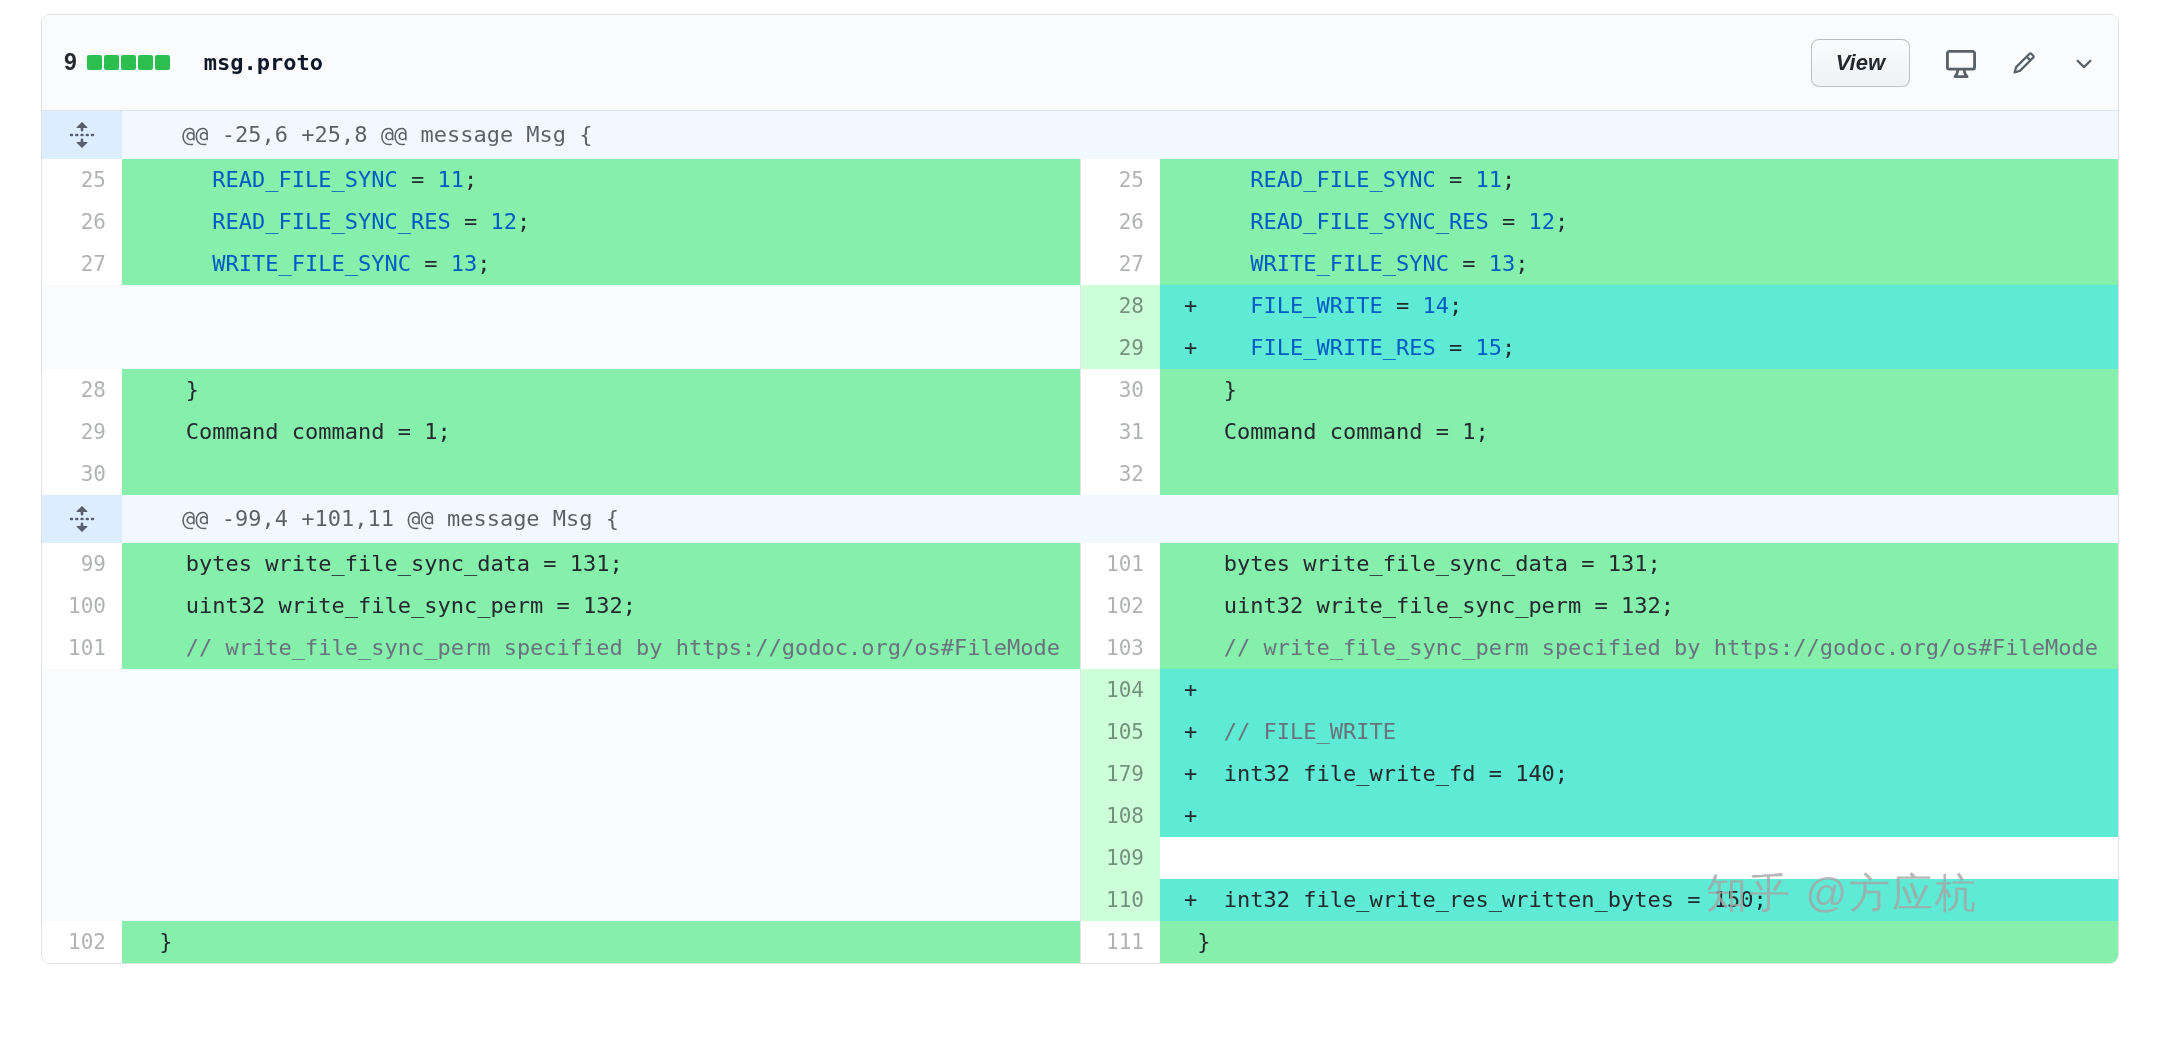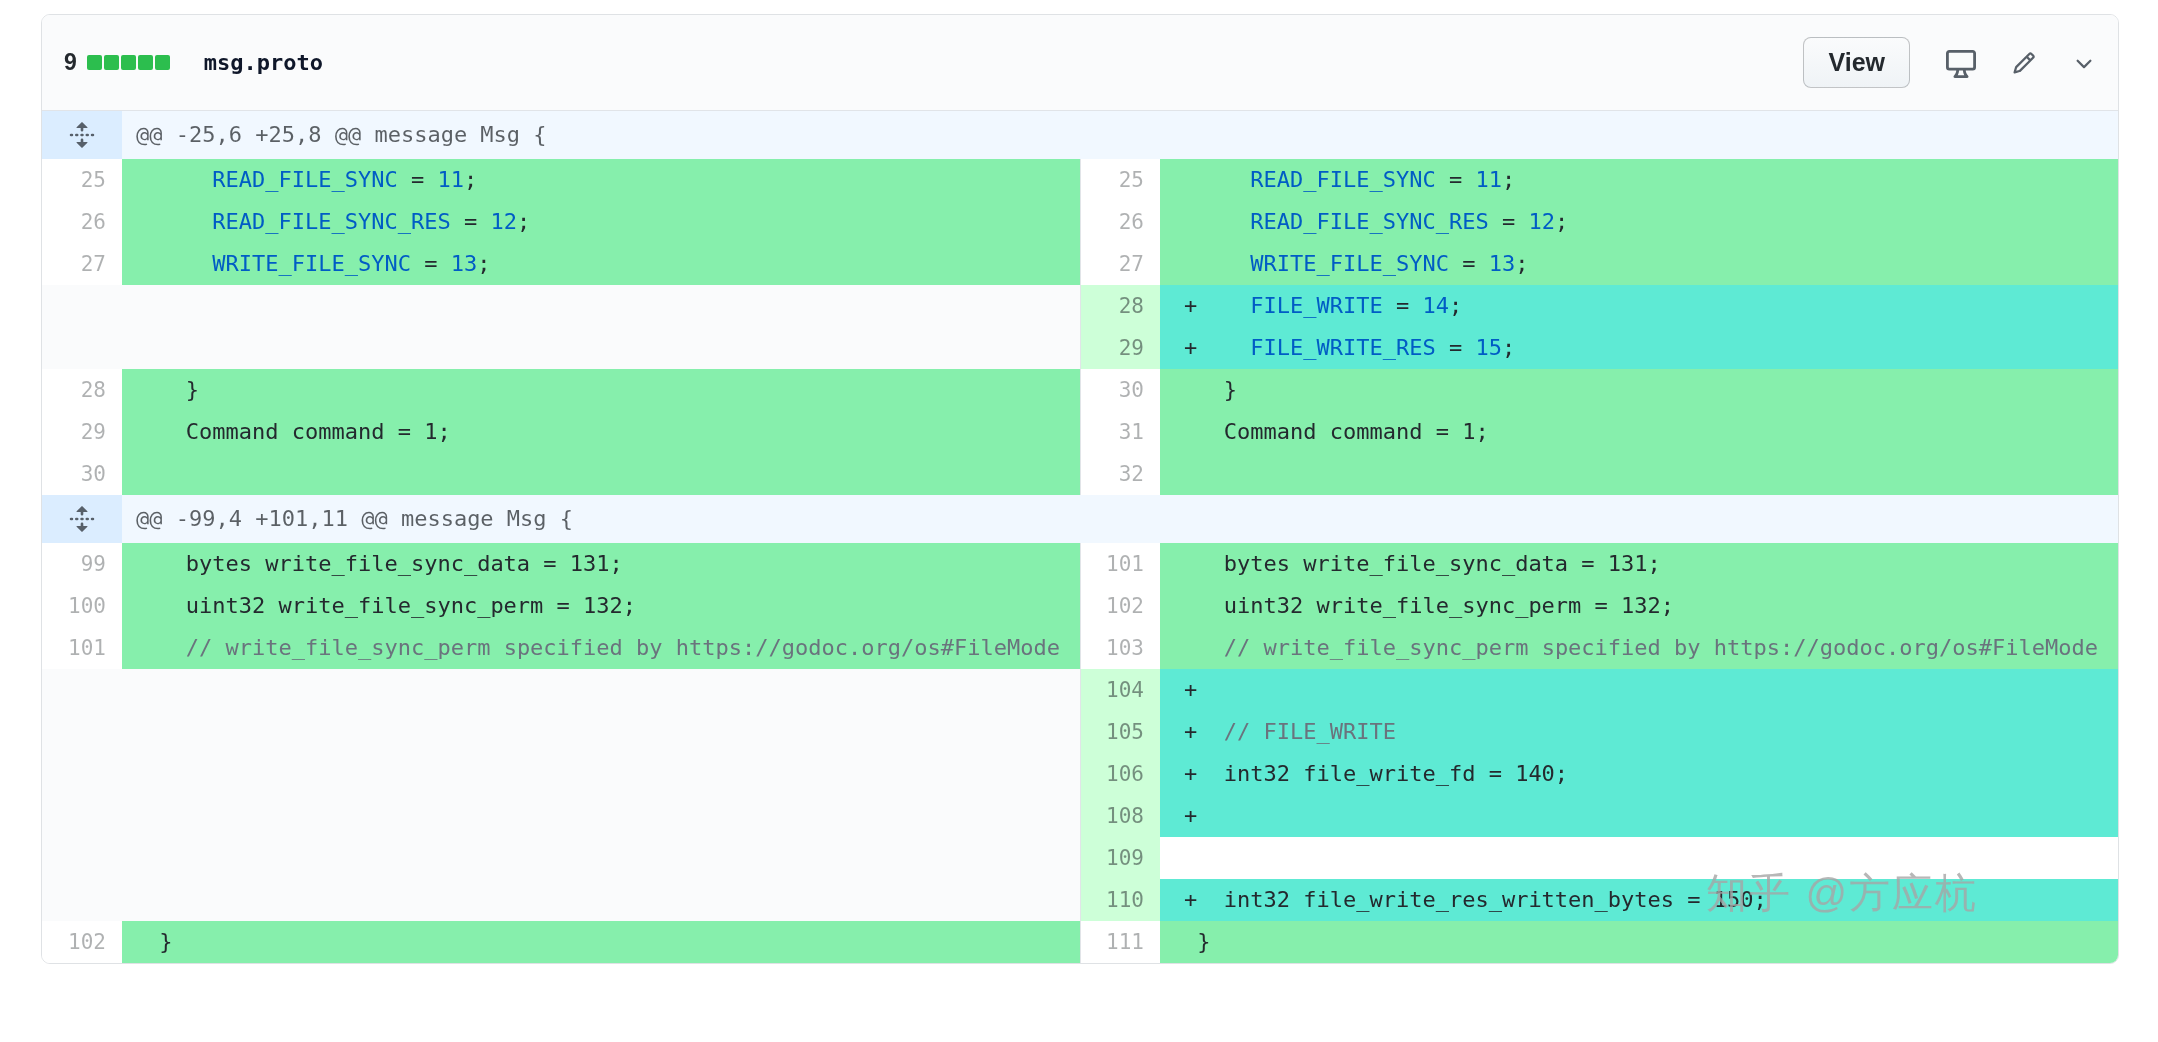--- a/index.html
+++ b/index.html
@@ -22,30 +22,30 @@
   .dblock { width: 15px; height: 15px; border-radius: 2px; margin-right: 2px; }
   .dblock.add { background: #2cbe4e; }
   .filename {
     font-family: "DejaVu Sans Mono", "Liberation Mono", monospace;
     font-size: 22px; font-weight: 700; color: #0f172a; margin-left: 32px;
     text-decoration: none; cursor: pointer;
   }
   .header-actions { margin-left: auto; display: flex; align-items: center; gap: 36px; }
   .view-btn {
     font-family: "Liberation Sans", "DejaVu Sans", sans-serif;
-    font-size: 25px; font-weight: 600; color: #24292e;
+    font-size: 22px; font-weight: 600; color: #24292e;
     background: linear-gradient(180deg, #fafbfc, #eff3f6);
     border: 1px solid rgba(27,31,35,.25); border-radius: 8px;
-    padding: 10px 24px; cursor: pointer;
+    padding: 10px 24px; cursor: pointer; font-style: italic;
   }
   .icon-btn { color: #586069; cursor: pointer; display: flex; align-items: center; }
   .icon-btn svg { display: block; fill: #586069; }
 
   
-  .hunk-header { display: flex; height: 48px; background: #f1f8ff; }
+  .hunk-header { display: flex; height: 48px; background: #f1f8ff; gap: 46px; }
   .hunk-gutter {
     width: 80px; flex: none; background: #dbedff;
     display: flex; align-items: center; justify-content: center; cursor: pointer;
   }
   .hunk-gutter svg { fill: #57606a; display: block; }
   .hunk-text {
     font-family: "DejaVu Sans Mono", "Liberation Mono", monospace;
     font-size: 22px; line-height: 48px; color: rgba(27,31,35,.7);
     padding-left: 14px; white-space: pre;
   }
@@ -204,21 +204,21 @@
       </div>
       <div class="diff-row">
         <div class="cell num t-empty"></div>
         <div class="cell code t-empty"></div>
         <div class="cell num t-add right">105</div>
         <div class="cell code t-add"><span>+</span><span>  </span><span class="tok-cm">// FILE_WRITE</span></div>
       </div>
       <div class="diff-row">
         <div class="cell num t-empty"></div>
         <div class="cell code t-empty"></div>
-        <div class="cell num t-add right">106</div>
+        <div class="cell num t-add right">179</div>
         <div class="cell code t-add"><span>+</span><span>  int32 file_write_fd = 140;</span></div>
       </div>
       <div class="diff-row">
         <div class="cell num t-empty"></div>
         <div class="cell code t-empty"></div>
         <div class="cell num t-add right">108</div>
         <div class="cell code t-add"><span>+</span></div>
       </div>
       <div class="diff-row">
         <div class="cell num t-empty"></div>

